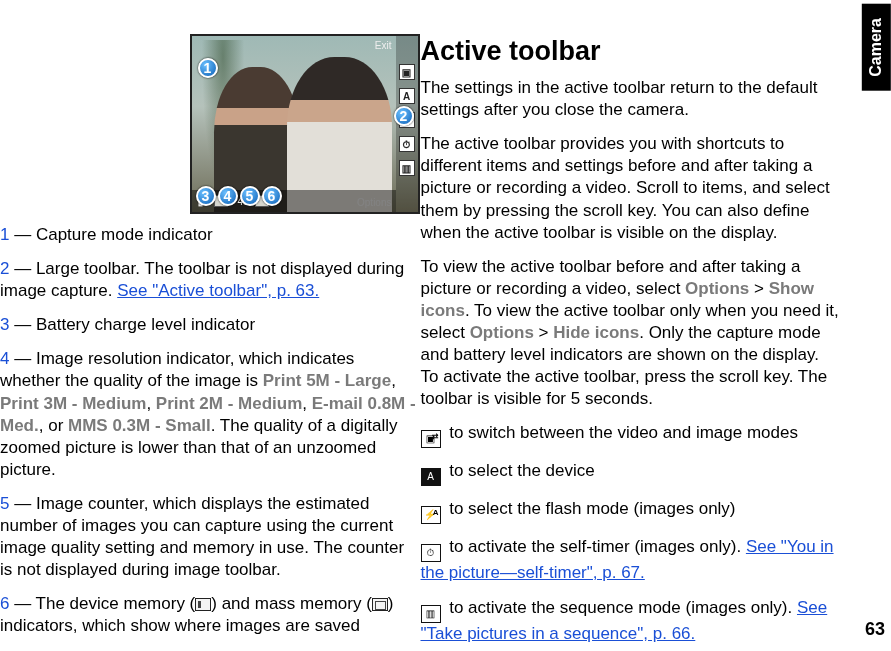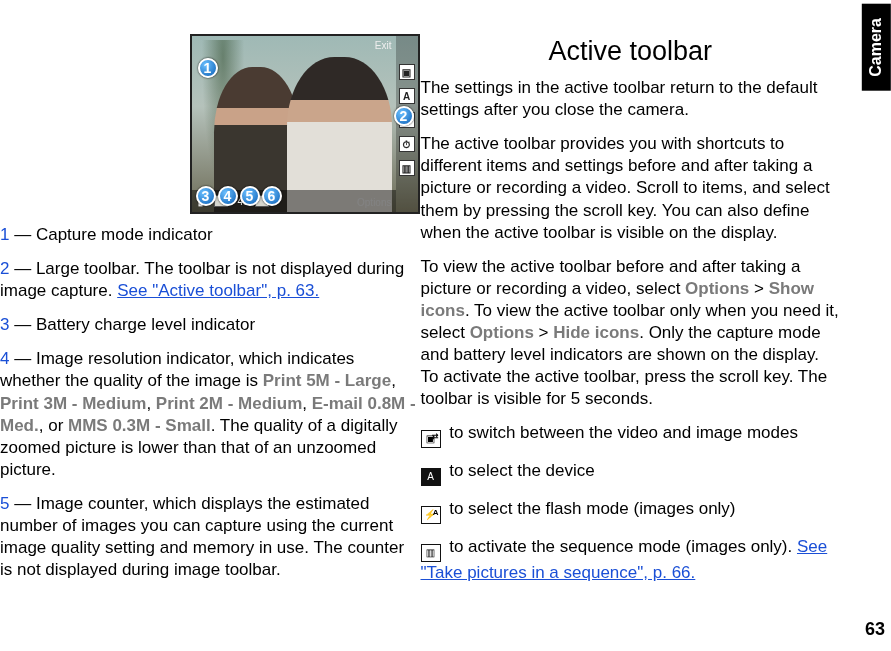--- a/index.html
+++ b/index.html
@@ -21,25 +21,24 @@
     margin-top: 28px;
   }
   .col {
     flex: 1;
     padding-top: 6px;
   }
   .col-right { padding-right: 0; }
   p { margin-bottom: 12px; }
   h2 {
     font-family: Arial, Helvetica, sans-serif;
-    font-weight: normal;
+    font-weight: bold;
     font-size: 27px;
     margin-bottom: 8px;
     letter-spacing: 0px;
-    text-align: center;
   }
   .imgwrap {
     display: flex;
     justify-content: flex-end;
     margin-bottom: 10px;
   }
   .camshot {
     width: 230px;
     height: 180px;
     background: linear-gradient(180deg, #9fb9b5 0%, #b5c2bb 40%, #6d6b56 100%);
@@ -176,20 +175,23 @@
     </p>
 
     <p>
       <span class="num">4</span><span> — Image resolution indicator, which indicates whether the quality of the image is </span><span class="opt">Print 5M - Large</span><span>, </span><span class="opt">Print 3M - Medium</span><span>, </span><span class="opt">Print 2M - Medium</span><span>, </span><span class="opt">E-mail 0.8M - Med.</span><span>, or </span><span class="opt">MMS 0.3M - Small</span><span>. The quality of a digitally zoomed picture is lower than that of an unzoomed picture.</span>
     </p>
 
     <p>
       <span class="num">5</span><span> — Image counter, which displays the estimated number of images you can capture using the current image quality setting and memory in use. The counter is not displayed during image toolbar.</span>
     </p>
 
+    <p>
+      <span class="num">6</span><span> — The device memory (</span><span class="inline-small mem"></span><span>) and mass memory (</span><span class="inline-small mass"></span><span>) indicators, which show where images are saved</span>
+    </p>
   </div>
 
   <div class="col col-right">
     <h2>Active toolbar</h2>
 
     <p>The settings in the active toolbar return to the default settings after you close the camera.</p>
     <p>The active toolbar provides you with shortcuts to different items and settings before and after taking a picture or recording a video. Scroll to items, and select them by pressing the scroll key. You can also define when the active toolbar is visible on the display.</p>
 
     <p>
       <span>To view the active toolbar before and after taking a picture or recording a video, select </span><span class="opt">Options</span><span> &gt; </span><span class="opt">Show icons</span><span>. To view the active toolbar only when you need it, select </span><span class="opt">Options</span><span> &gt; </span><span class="opt">Hide icons</span><span>. Only the capture mode and battery level indicators are shown on the display. To activate the active toolbar, press the scroll key. The toolbar is visible for 5 seconds.</span>
@@ -197,20 +199,23 @@
 
 
     <p>
       <span class="inline-icon">▣<span class="sup">⇄</span></span><span> to switch between the video and image modes</span>
     </p>
     <p>
       <span class="inline-icon dark">A</span><span> to select the device</span>
     </p>
     <p>
       <span class="inline-icon">⚡<span class="sup">A</span></span><span> to select the flash mode (images only)</span>
+    </p>
+    <p>
+      <span class="inline-icon">⏱</span><span> to activate the self-timer (images only). </span><a class="link">See "You in the picture—self-timer", p. 67.</a>
     </p>
     <p>
       <span class="inline-icon">▥</span><span> to activate the sequence mode (images only). </span><a class="link">See "Take pictures in a sequence", p. 66.</a>
     </p>
   </div>
 </div>
 
 <div class="sidebar">
   <div class="sidetab">Camera</div>
   <div class="pagenum">63</div>

